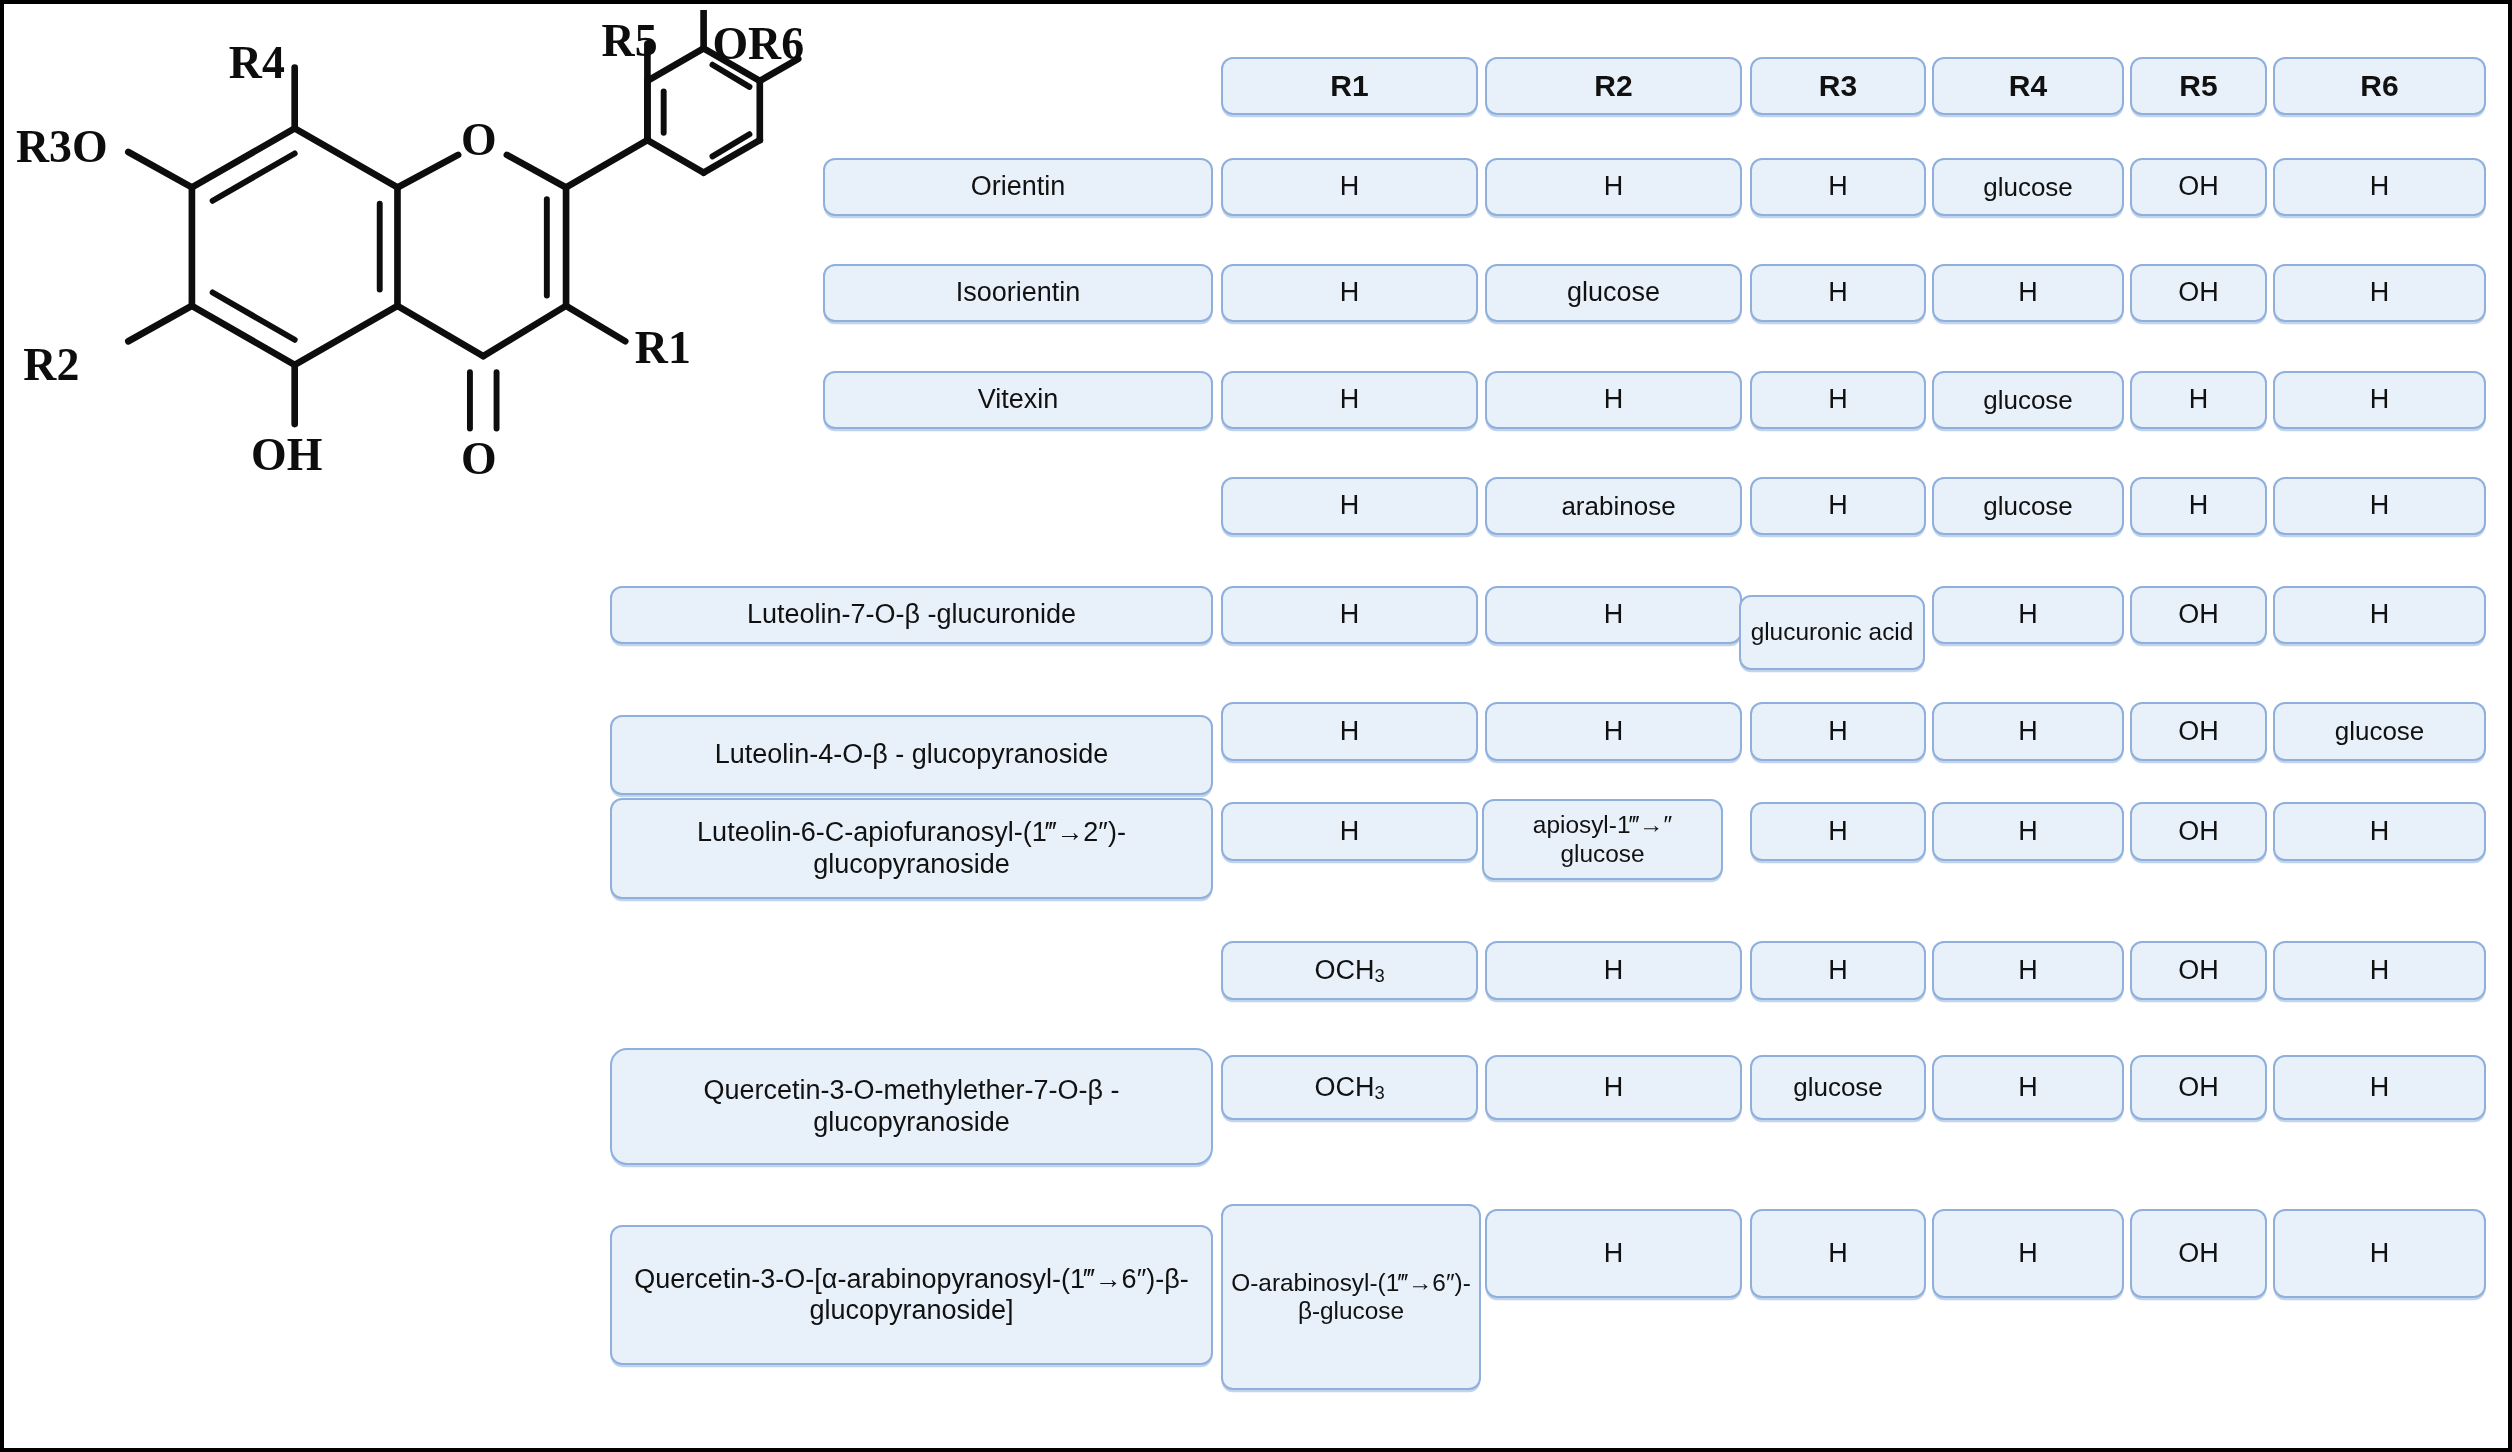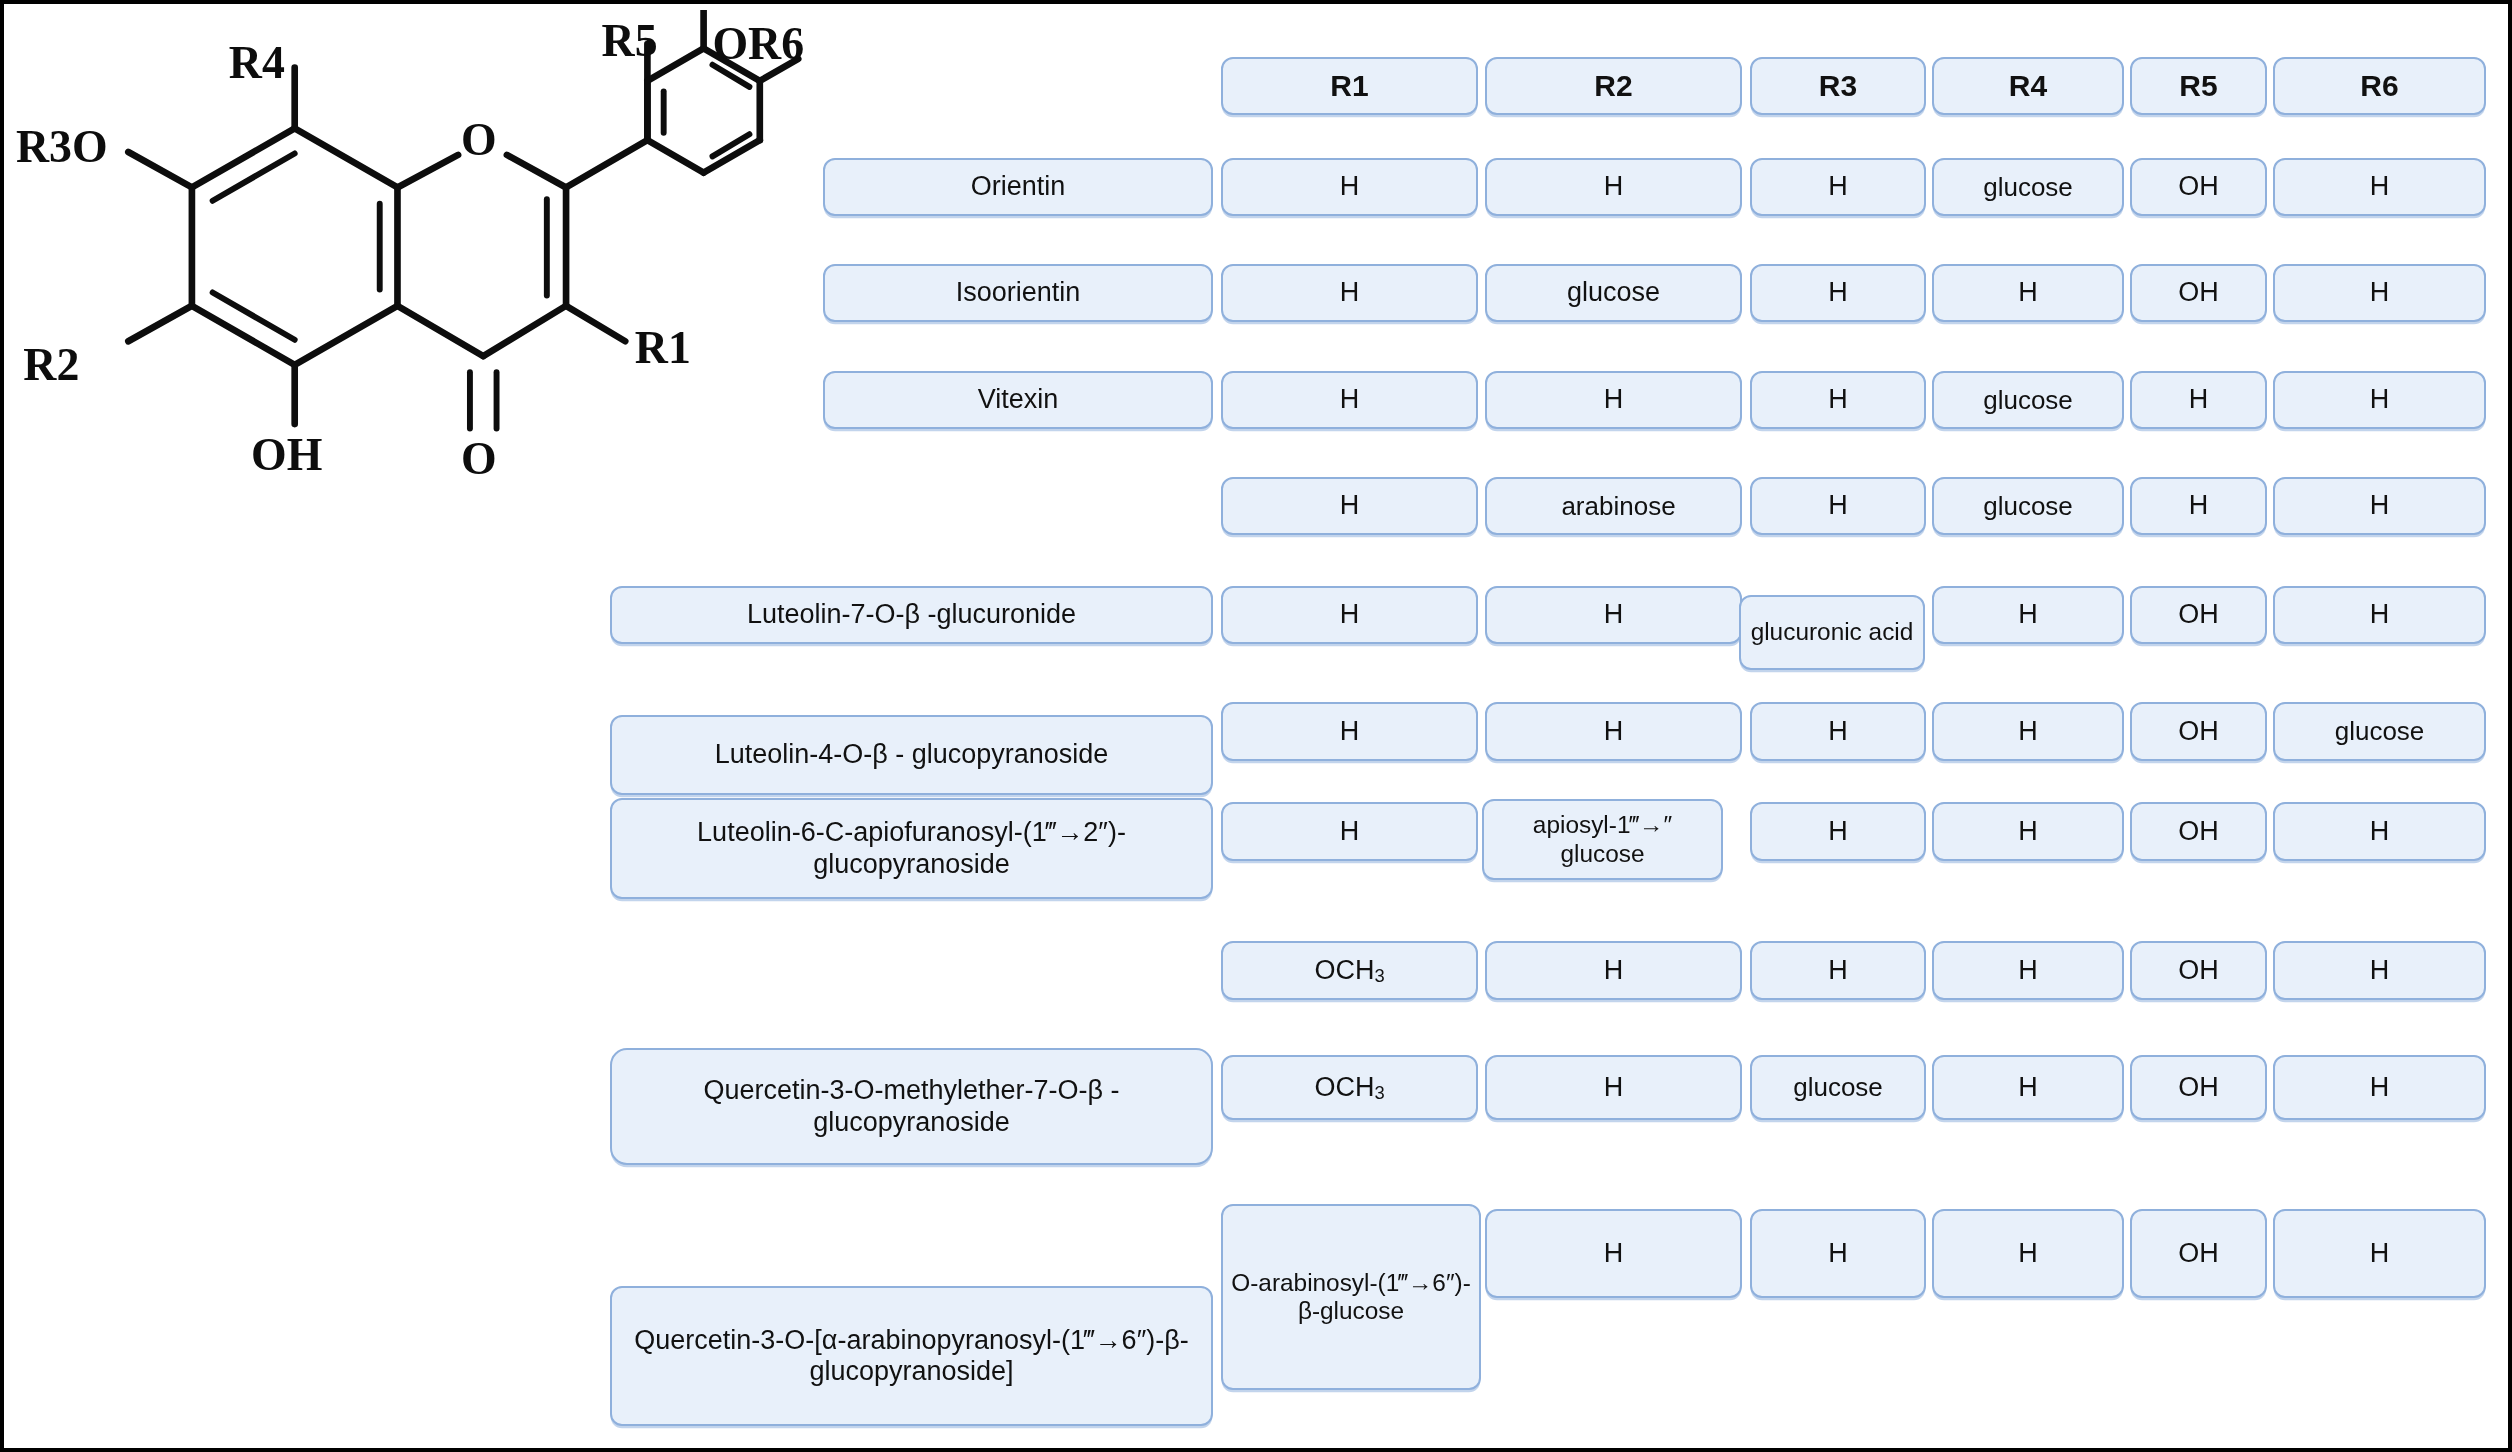--- a/index.html
+++ b/index.html
@@ -195,21 +195,21 @@
     <div class="cell" style="left:606px;top:1044px;width:603px;height:117px;border-radius:17px;">Quercetin-3-O-methylether-7-O-β - glucopyranoside</div>
     <div class="cell" style="left:1217px;top:1051px;width:257px;height:65px;">
       <span>OCH<span class="sub">3</span></span>
     </div>
     <div class="cell" style="left:1481px;top:1051px;width:257px;height:65px;">H</div>
     <div class="cell small" style="left:1746px;top:1051px;width:176px;height:65px;">glucose</div>
     <div class="cell" style="left:1928px;top:1051px;width:192px;height:65px;">H</div>
     <div class="cell" style="left:2126px;top:1051px;width:137px;height:65px;">OH</div>
     <div class="cell" style="left:2269px;top:1051px;width:213px;height:65px;">H</div>
 
-    <div class="cell" style="left:606px;top:1282px;width:603px;height:140px;">Quercetin-3-O-[α-arabinopyranosyl-(1‴→6″)-β- glucopyranoside]</div>
+    <div class="cell" style="left:606px;top:1221px;width:603px;height:140px;">Quercetin-3-O-[α-arabinopyranosyl-(1‴→6″)-β- glucopyranoside]</div>
     <div class="cell tiny" style="left:1217px;top:1200px;width:260px;height:186px;">O-arabinosyl-(1‴→6″)-β-glucose</div>
     <div class="cell" style="left:1481px;top:1205px;width:257px;height:89px;">H</div>
     <div class="cell" style="left:1746px;top:1205px;width:176px;height:89px;">H</div>
     <div class="cell" style="left:1928px;top:1205px;width:192px;height:89px;">H</div>
     <div class="cell" style="left:2126px;top:1205px;width:137px;height:89px;">OH</div>
     <div class="cell" style="left:2269px;top:1205px;width:213px;height:89px;">H</div>
 
   </div>
 </div>
 

